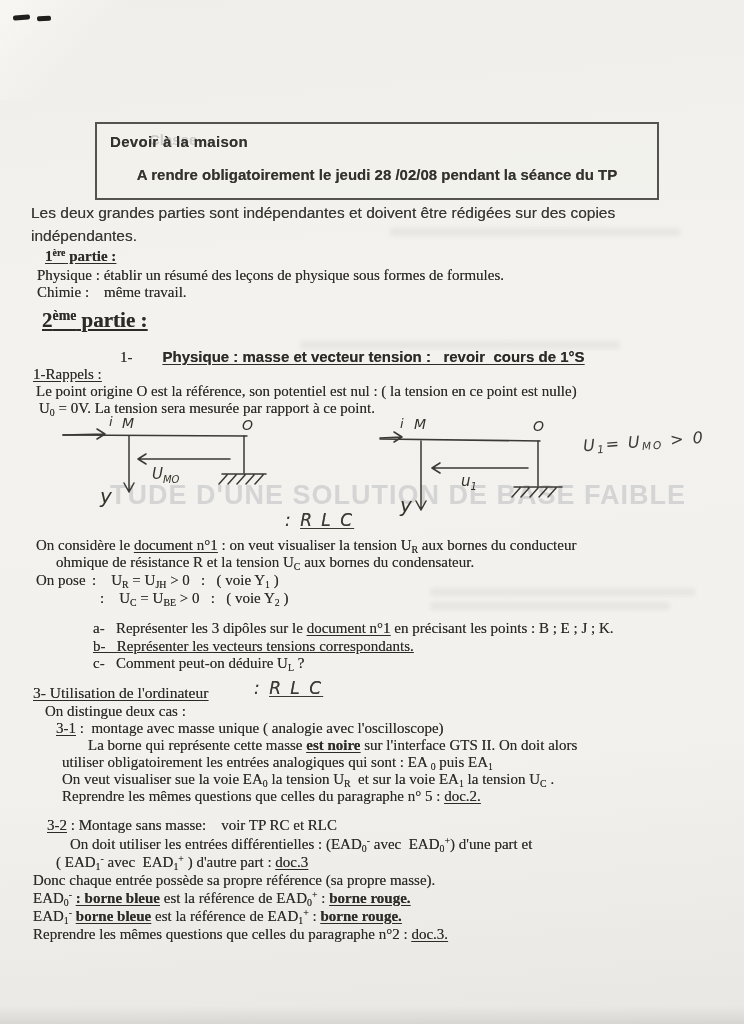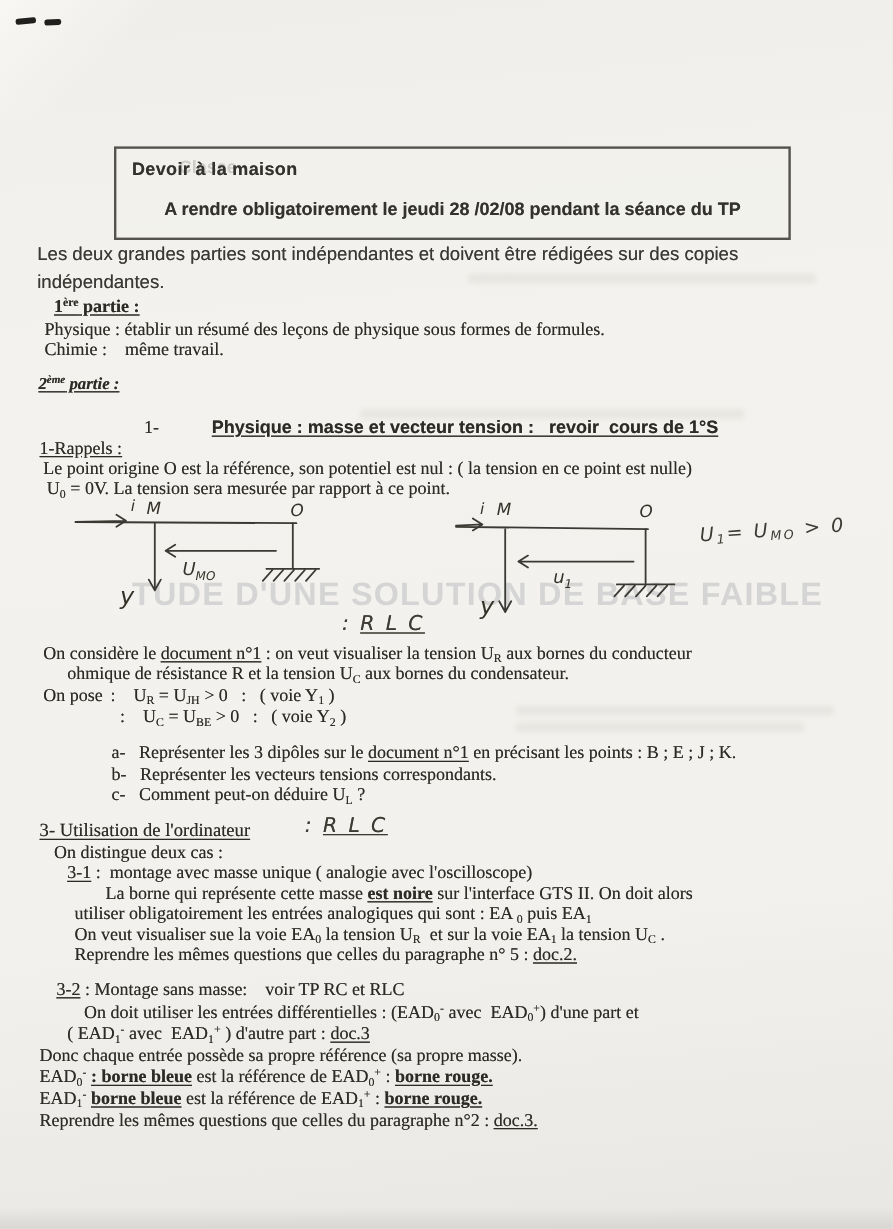--- a/index.html
+++ b/index.html
@@ -61,23 +61,23 @@
     <div class="title">Devoir à la maison</div>
     <div class="subtitle">A rendre obligatoirement le jeudi 28 /02/08 pendant la séance du TP</div>
   </div>
 
   <div class="line sans" style="left:31px;top:201px;width:602px;white-space:pre-wrap;font-size:15.5px;line-height:23px;color:#3a3834;">Les deux grandes parties sont indépendantes et doivent être rédigées sur des copies indépendantes.</div>
 
   <div class="line b u" style="left:45px;top:248px;"><span>1</span><sup>ère</sup><span> partie :</span></div>
   <div class="line" style="left:37px;top:267px;">Physique : établir un résumé des leçons de physique sous formes de formules.</div>
   <div class="line" style="left:37px;top:284px;">Chimie :    même travail.</div>
 
-  <div class="line b u" style="left:32px;top:312px;font-size:14px;font-style:italic;"><span>2</span><sup>ème</sup><span> partie :</span></div>
+  <div class="line b u" style="left:42px;top:312px;font-size:21px;"><span>2</span><sup>ème</sup><span> partie :</span></div>
 
-  <div class="line" style="left:120px;top:348px;"><span>1-</span><span class="sans b u" style="margin-left:44px;font-size:15px;">Physique : masse et vecteur tension :   revoir  cours de 1°S</span></div>
+  <div class="line" style="left:120px;top:348px;"><span>1-</span><span class="sans b u" style="margin-left:30px;font-size:15px;">Physique : masse et vecteur tension :   revoir  cours de 1°S</span></div>
 
   <div class="line u" style="left:33px;top:366px;">1-Rappels :</div>
   <div class="line" style="left:36px;top:383px;font-family:Liberation Serif, serif;">Le point origine O est la référence, son potentiel est nul : ( la tension en ce point est nulle)</div>
   <div class="line" style="left:39px;top:400px;"><span>U</span><sub>0</sub><span> = 0V. La tension sera mesurée par rapport à ce point.</span></div>
 
   <svg style="left:55px;top:413px;" width="260" height="105" viewBox="0 0 260 105">
     <path d="M8 22 L192 23"></path>
     <path d="M8 22 L50 21 M50 21 L42 16 M50 21 L42 26"></path>
     <text class="svgtxt" x="54" y="13" font-size="13">i</text>
     <text class="svgtxt" x="67" y="15" font-size="14">M</text>
@@ -106,21 +106,21 @@
 
   <div class="formula hand"><span>U</span><sub>1</sub><span>= U</span><sub>MO</sub><span> &gt; 0</span></div>
 
   <div class="line hand" style="left:285px;top:512px;font-size:17px;"><span>:</span> <span class="u">R L C</span></div>
   <div class="line" style="left:36px;top:537px;"><span>On considère le </span><span class="u">document n°1</span><span> : on veut visualiser la tension U</span><sub>R</sub><span> aux bornes du conducteur</span></div>
   <div class="line" style="left:36px;top:554px;margin-left:20px;"><span>ohmique de résistance R et la tension U</span><sub>C</sub><span> aux bornes du condensateur.</span></div>
   <div class="line" style="left:36px;top:572px;">On pose</div>
   <div class="line" style="left:92px;top:572px;"><span>:    U</span><sub>R</sub><span> = U</span><sub>JH</sub><span> &gt; 0   :   ( voie Y</span><sub>1</sub><span> )</span></div>
   <div class="line" style="left:100px;top:590px;"><span>:    U</span><sub>C</sub><span> = U</span><sub>BE</sub><span> &gt; 0   :   ( voie Y</span><sub>2</sub><span> )</span></div>
   <div class="line" style="left:93px;top:620px;"><span>a-   Représenter les 3 dipôles sur le </span><span class="u">document n°1</span><span> en précisant les points : B ; E ; J ; K.</span></div>
-  <div class="line" style="left:93px;top:638px;">b-   Représenter les vecteurs tensions correspondants.</div>
+  <div class="line" style="left:93px;top:638px;text-decoration:underline;">b-   Représenter les vecteurs tensions correspondants.</div>
   <div class="line" style="left:93px;top:655px;"><span>c-   Comment peut-on déduire U</span><sub>L</sub><span> ?</span></div>
 
   <div class="line u" style="left:33px;top:684px;font-size:15.5px;">3- Utilisation de l'ordinateur</div>
   <div class="line hand" style="left:254px;top:680px;font-size:17px;"><span>:</span> <span class="u">R L C</span></div>
   <div class="line" style="left:45px;top:703px;">On distingue deux cas :</div>
   <div class="line" style="left:56px;top:720px;"><span class="u">3-1</span><span> :  montage avec masse unique ( analogie avec l'oscilloscope)</span></div>
   <div class="line" style="left:88px;top:737px;"><span>La borne qui représente cette masse </span><span class="bu">est noire</span><span> sur l'interface GTS II. On doit alors</span></div>
   <div class="line" style="left:62px;top:754px;"><span>utiliser obligatoirement les entrées analogiques qui sont : EA </span><sub>0</sub><span> puis EA</span><sub>1</sub></div>
   <div class="line" style="left:62px;top:771px;"><span>On veut visualiser sue la voie EA</span><sub>0</sub><span> la tension U</span><sub>R</sub><span>  et sur la voie EA</span><sub>1</sub><span> la tension U</span><sub>C</sub><span> .</span></div>
   <div class="line" style="left:62px;top:788px;"><span>Reprendre les mêmes questions que celles du paragraphe n° 5 : </span><span class="u">doc.2.</span></div>

